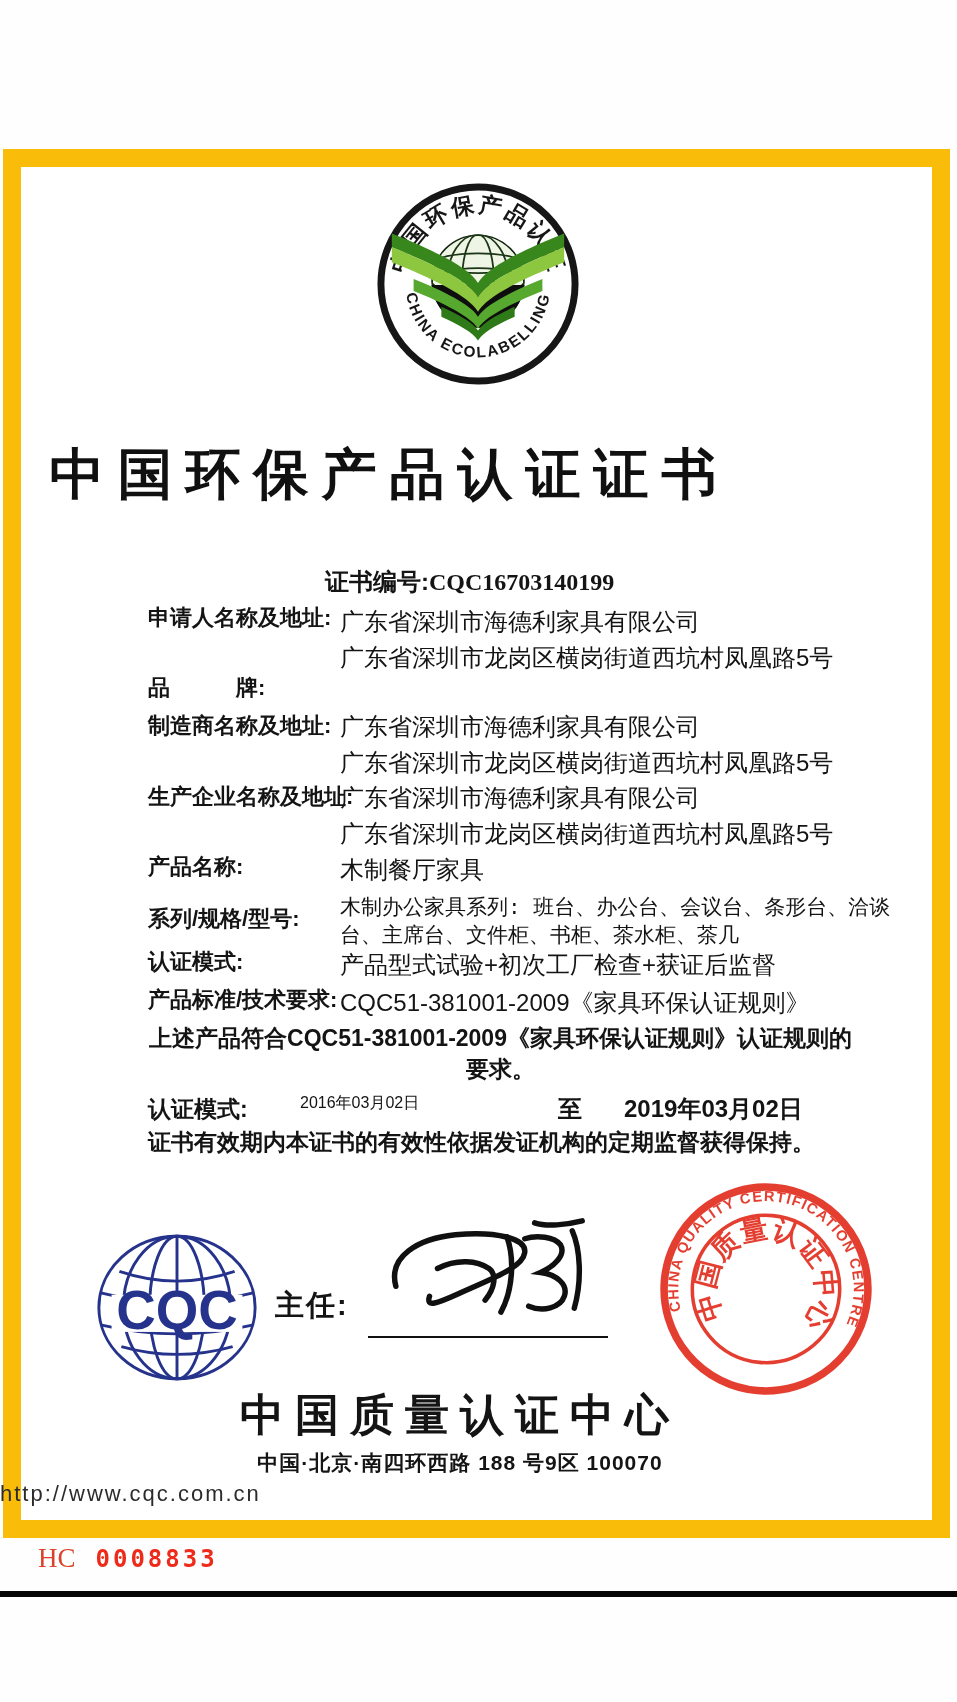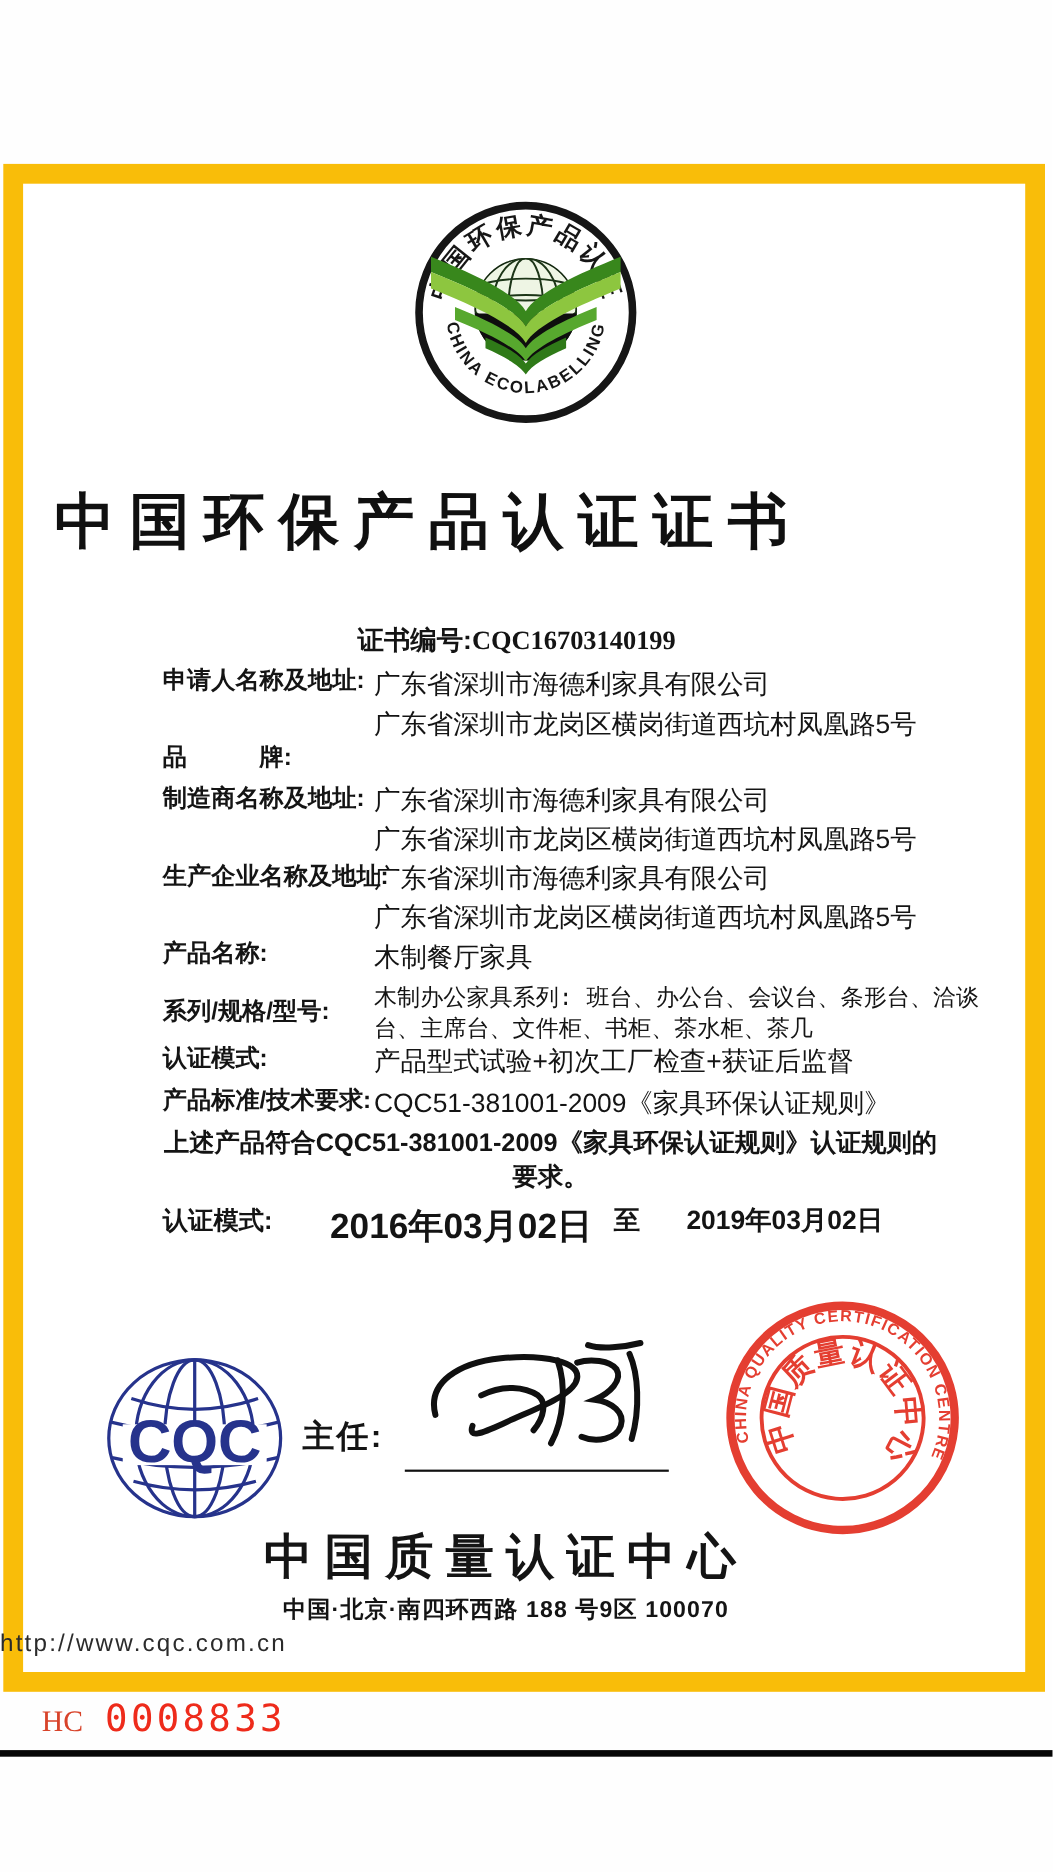--- a/index.html
+++ b/index.html
@@ -20,43 +20,43 @@
   .cert-no-line { position:absolute; left:325px; top:566px; font-size:24px; font-weight:700; white-space:nowrap; }
   .cert-no-line .num { font-weight:700; font-family:"Liberation Serif","DejaVu Serif",serif; }
 
   .f-label { position:absolute; left:148px; font-size:22px; font-weight:700; white-space:nowrap; }
   .f-val   { position:absolute; left:340px; font-size:24px; font-weight:400; white-space:nowrap; }
   .f-val.small { font-size:21px;font-family:Liberation Mono, monospace; }
 
   .para { position:absolute; left:148px; width:705px; font-size:23px; font-weight:600; line-height:31px;text-align:center; }
   .note { position:absolute; left:148px; width:760px; font-size:23px; font-weight:600; white-space:nowrap; }
 
-  .validity-from { position:absolute; left:300px; font-size:32px; font-weight:700; white-space:nowrap; }
+  .validity-from { position:absolute; left:300px; font-size:16px; font-weight:400; white-space:nowrap; }
   .validity-word { position:absolute; left:558px; font-size:24px; font-weight:600; }
   .validity-to   { position:absolute; left:624px; font-size:24px; font-weight:600; white-space:nowrap; }
 
   
   .cqc-logo { position:absolute; left:94px; top:1232px; width:166px; height:152px; }
   .director { position:absolute; left:275px; top:1286px; font-size:29px; font-weight:700; letter-spacing:2px; }
   .sig-line { position:absolute; left:368px; top:1336px; width:240px; height:0;
     border-bottom:2px solid #111; }
   .signature { position:absolute; left:378px; top:1208px; width:228px; height:116px; }
   .stamp { position:absolute; left:655px; top:1178px; width:222px; height:222px; opacity:.93; }
 
   .footer-org { position:absolute; left:0; top:1386px; width:920px; text-align:center;
     font-size:44px; font-weight:700; letter-spacing:11px; white-space:nowrap; }
   .footer-addr { position:absolute; left:0; top:1449px; width:920px; text-align:center;
     font-size:21px; font-weight:600; letter-spacing:1px; }
   .footer-url { position:absolute; left:0; top:1481px; width:920px; text-align:left;
     font-size:22px; font-weight:400; letter-spacing:2px; color:#2b2b2b; }
 
   .serial { position:absolute; left:38px; top:1543px; display:flex; align-items:baseline; gap:20px; }
   .serial .pre { font-family:"Liberation Serif","DejaVu Serif",serif; font-size:27px; color:#d8432a; }
-  .serial .num { font-family:"DejaVu Sans Mono","Liberation Mono",monospace; font-size:34px;
-    font-weight:400; color:#ee2b1b; letter-spacing:3px;text-align:center; }
+  .serial .num { font-family:"DejaVu Sans Mono","Liberation Mono",monospace; font-size:24px;
+    font-weight:700; color:#ee2b1b; letter-spacing:3px;text-align:center; }
 
   .scan-edge { position:absolute; left:0; top:1591px; width:957px; height:6px; background:#060606; }
 
   svg text { font-family:"Liberation Sans","DejaVu Sans",sans-serif; }
 </style>
 </head>
 <body>
 
 <div class="stage">
 
@@ -126,20 +126,21 @@
   <div class="f-label" style="top:985px">产品标准/技术要求:</div>
   <div class="f-val" style="top:987px">CQC51-381001-2009《家具环保认证规则》</div>
 
   <div class="para" style="top:1023px">上述产品符合CQC51-381001-2009《家具环保认证规则》认证规则的要求。</div>
 
   <div class="f-label" style="top:1094px; font-size:23px;">认证模式:</div>
   <div class="validity-from" style="top:1093px">2016年03月02日</div>
   <div class="validity-word" style="top:1093px">至</div>
   <div class="validity-to" style="top:1093px">2019年03月02日</div>
 
+  <div class="note" style="top:1127px">证书有效期内本证书的有效性依据发证机构的定期监督获得保持。</div>
 
   <svg class="cqc-logo" viewBox="0 0 170 155">
     <g fill="none" stroke="#26338c" stroke-width="3">
       <ellipse cx="85" cy="77" rx="80" ry="73"></ellipse>
       <ellipse cx="85" cy="77" rx="55" ry="73"></ellipse>
       <ellipse cx="85" cy="77" rx="28" ry="73"></ellipse>
       <line x1="85" y1="4" x2="85" y2="150"></line>
       <path d="M 26,40 Q 85,60 144,40"></path>
       <path d="M 7,62 Q 85,82 163,62"></path>
       <path d="M 8,95 Q 85,113 162,95"></path>

